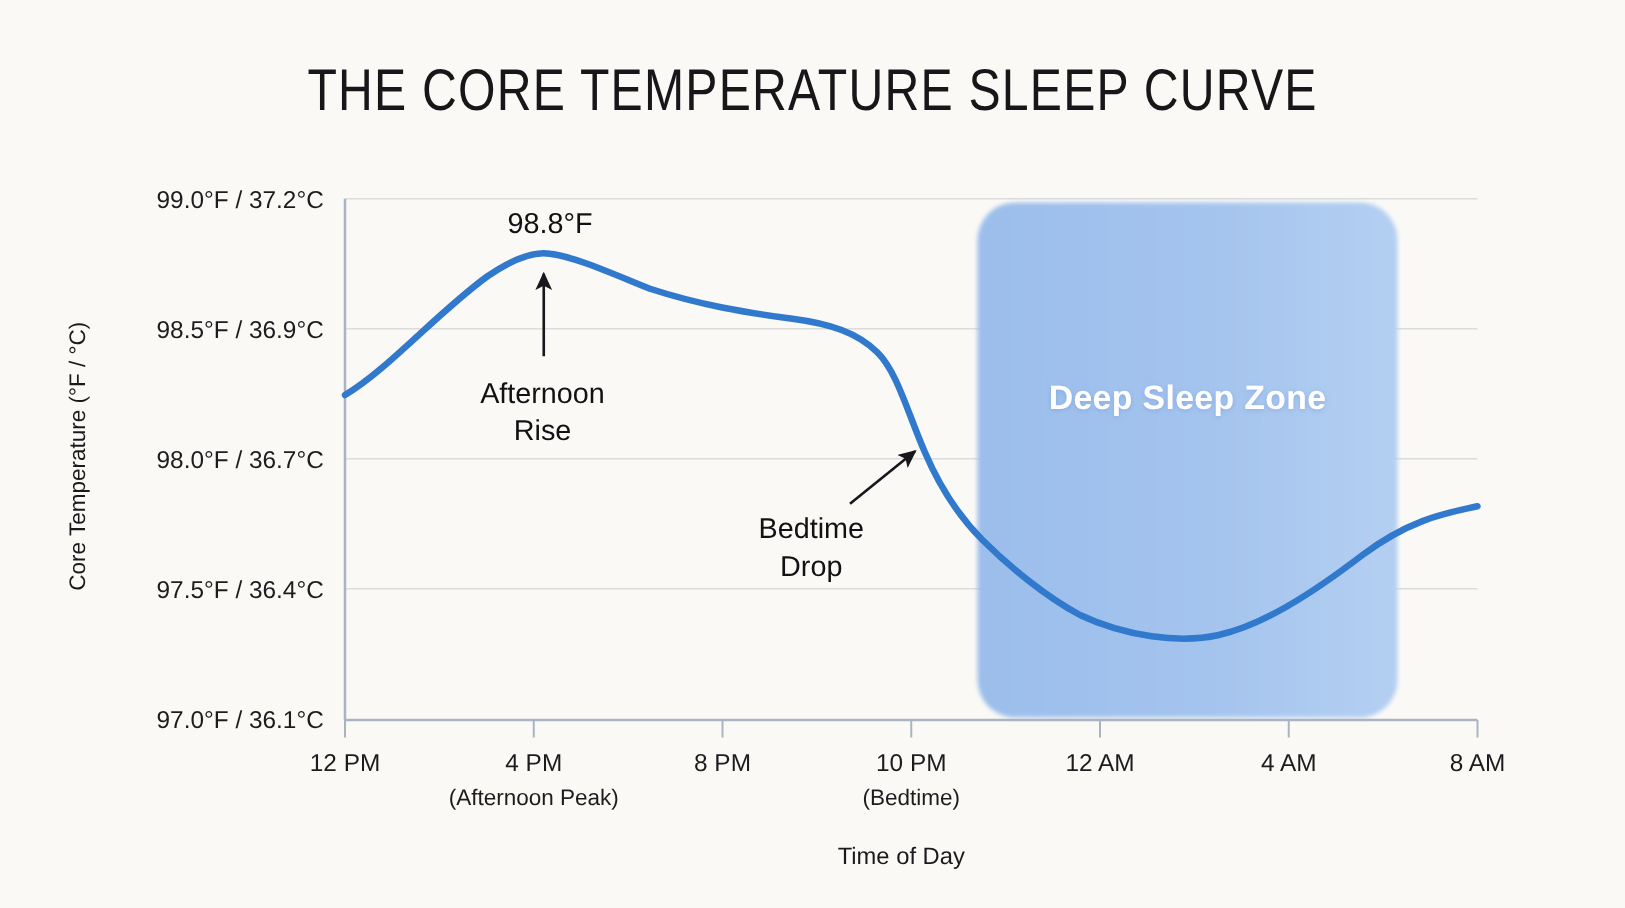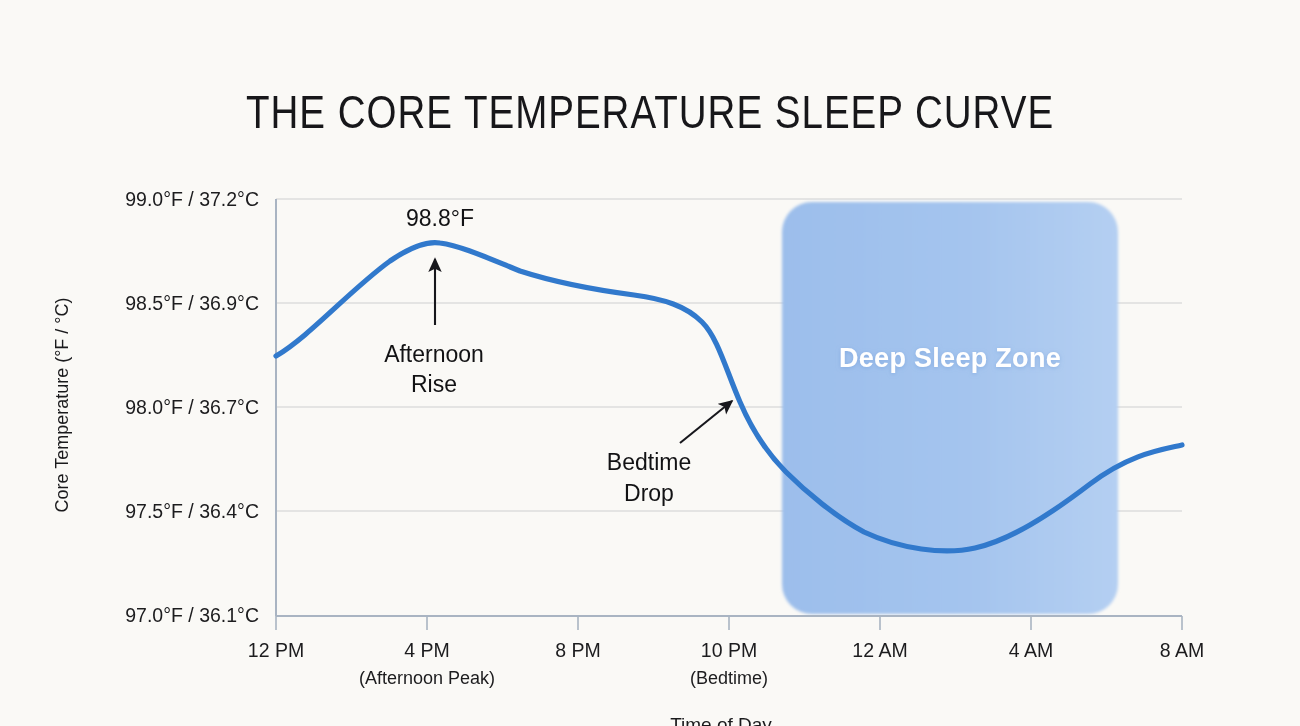--- a/index.html
+++ b/index.html
@@ -10,21 +10,20 @@
     width: 1300px;
     height: 726px;
     background: #faf9f6;
     font-family: "Liberation Sans", sans-serif;
     overflow: hidden;
     position: relative;
   }
   #chart-root {
     position: absolute;
     inset: 0;
-    margin-top: 40px;
   }
   .chart-title {
     position: absolute;
     left: 0;
     top: 44px;
     width: 1300px;
     text-align: center;
     font-family: "Liberation Sans Narrow", "Liberation Sans", sans-serif;
     font-size: 47px;
     letter-spacing: 1.2px;

